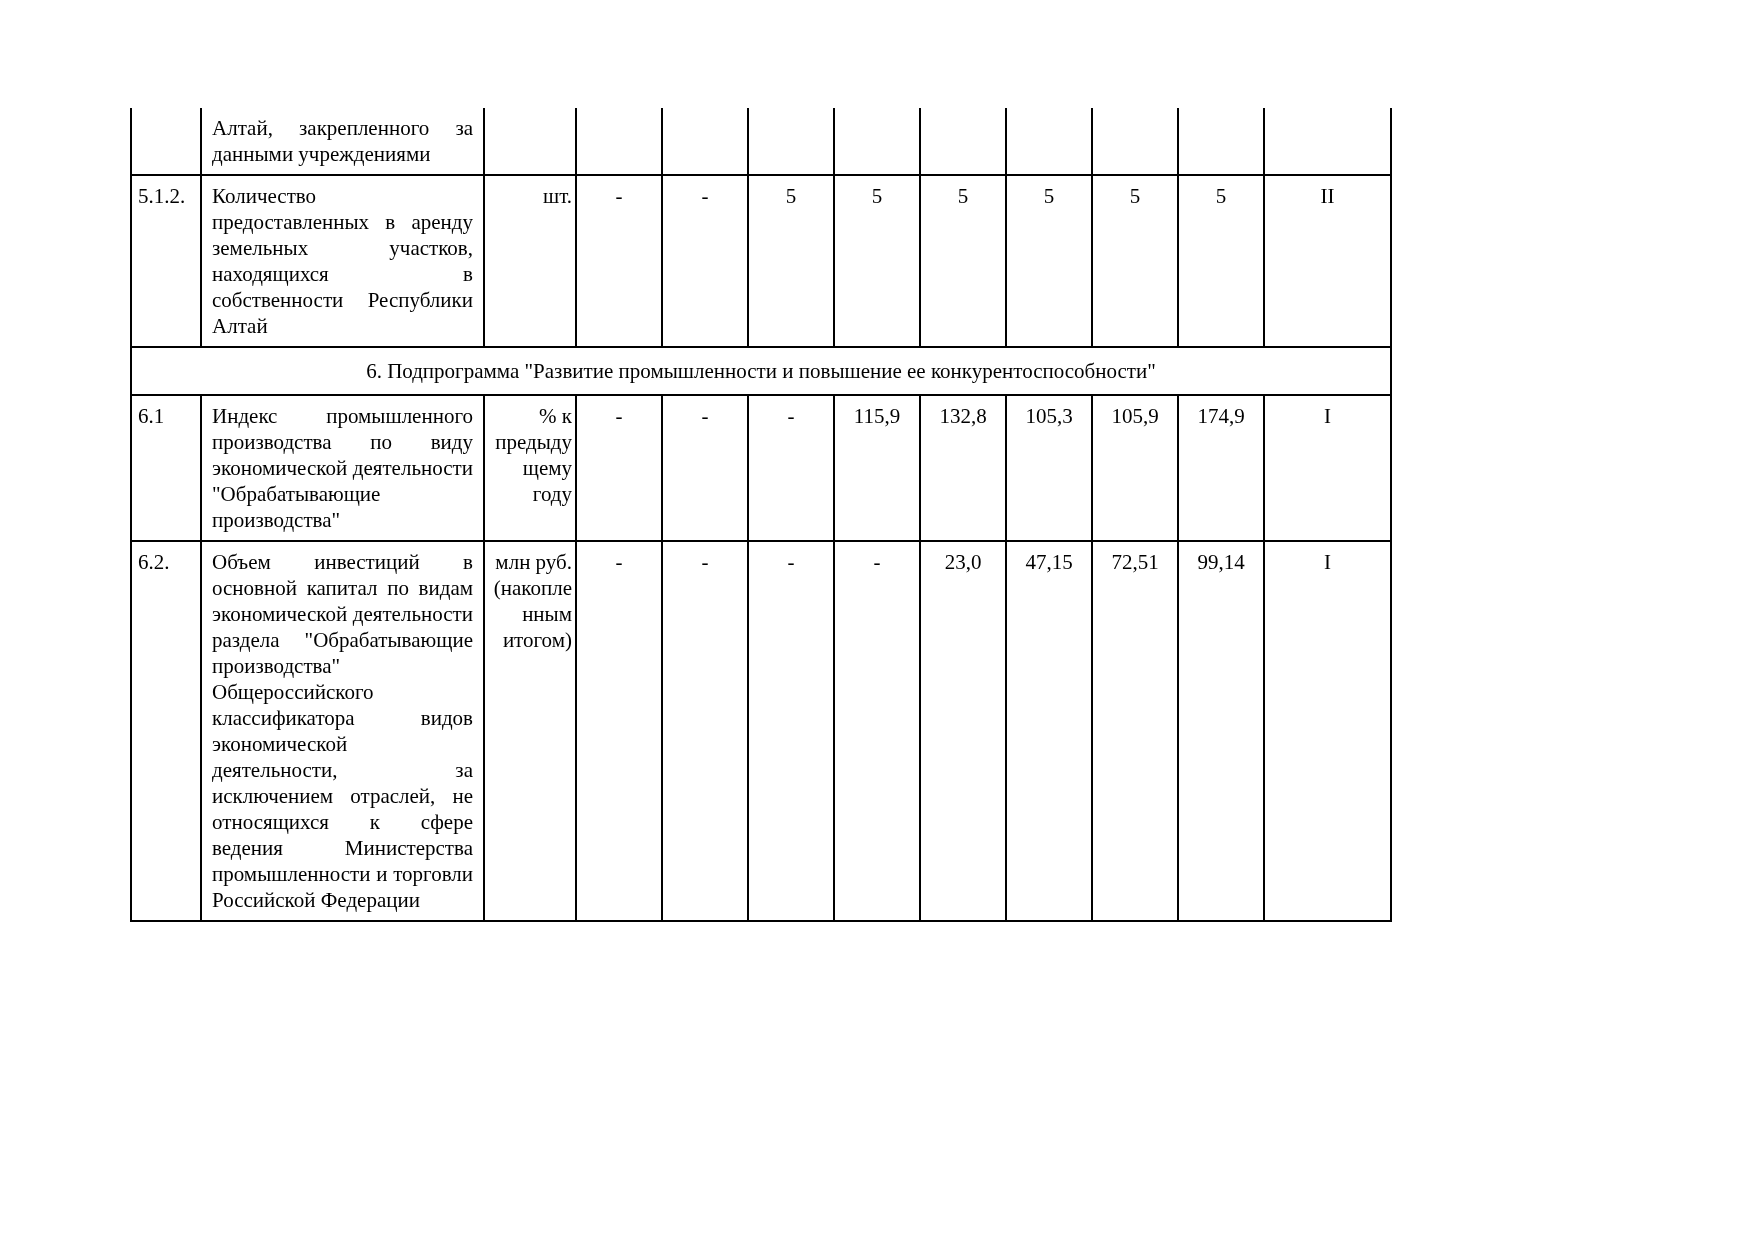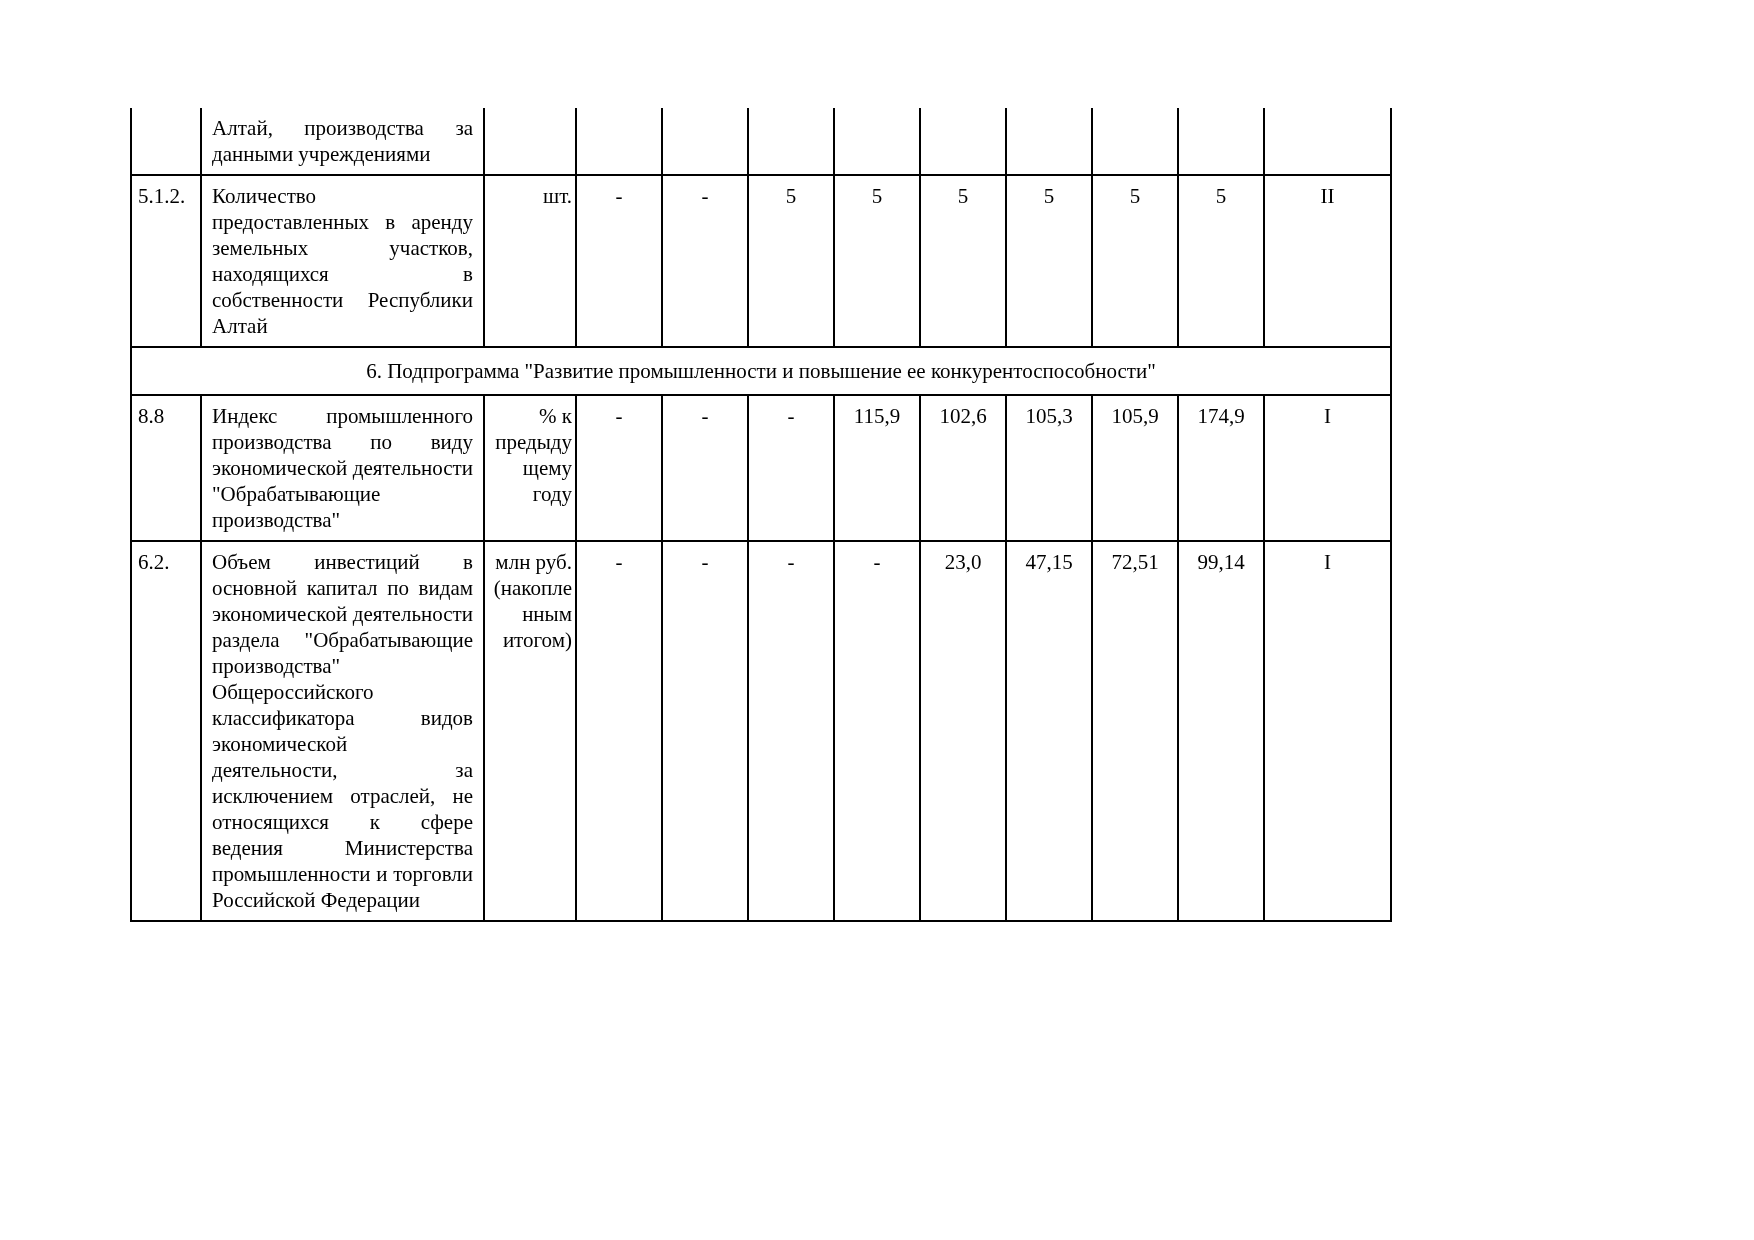--- a/index.html
+++ b/index.html
@@ -58,21 +58,21 @@
         <col style="width:86px">
       <col style="width:86px">
         <col style="width:86px">
         <col style="width:86px">
         <col style="width:86px">
       <col style="width:127px">
     </colgroup>
     <tbody>
         <tr>
           <td class="num"></td>
-          <td class="name">Алтай, производства за данными учреждениями</td>
+          <td class="name">Алтай, закрепленного за данными учреждениями</td>
           <td class="unit"></td>
           <td class="val"></td>
           <td class="val"></td>
           <td class="val"></td>
           <td class="val"></td>
           <td class="val"></td>
           <td class="val"></td>
           <td class="val"></td>
           <td class="val"></td>
           <td class="grade"></td>
@@ -88,28 +88,28 @@
           <td class="val">5</td>
           <td class="val">5</td>
           <td class="val">5</td>
           <td class="val">5</td>
           <td class="grade">II</td>
         </tr>
         <tr>
           <td colspan="12" class="section">6. Подпрограмма "Развитие промышленности и повышение ее конкурентоспособности"</td>
         </tr>
         <tr>
-          <td class="num">8.8</td>
+          <td class="num">6.1</td>
           <td class="name">Индекс промышленного производства по виду экономической деятельности "Обрабатывающие производства"</td>
           <td class="unit">% к предыдущему году</td>
           <td class="val">-</td>
           <td class="val">-</td>
           <td class="val">-</td>
           <td class="val">115,9</td>
-          <td class="val">102,6</td>
+          <td class="val">132,8</td>
           <td class="val">105,3</td>
           <td class="val">105,9</td>
           <td class="val">174,9</td>
           <td class="grade">I</td>
         </tr>
         <tr>
           <td class="num">6.2.</td>
           <td class="name">Объем инвестиций в основной капитал по видам экономической деятельности раздела "Обрабатывающие производства" Общероссийского классификатора видов экономической деятельности, за исключением отраслей, не относящихся к сфере ведения Министерства промышленности и торговли Российской Федерации</td>
           <td class="unit">млн руб. (накопленным итогом)</td>
           <td class="val">-</td>

